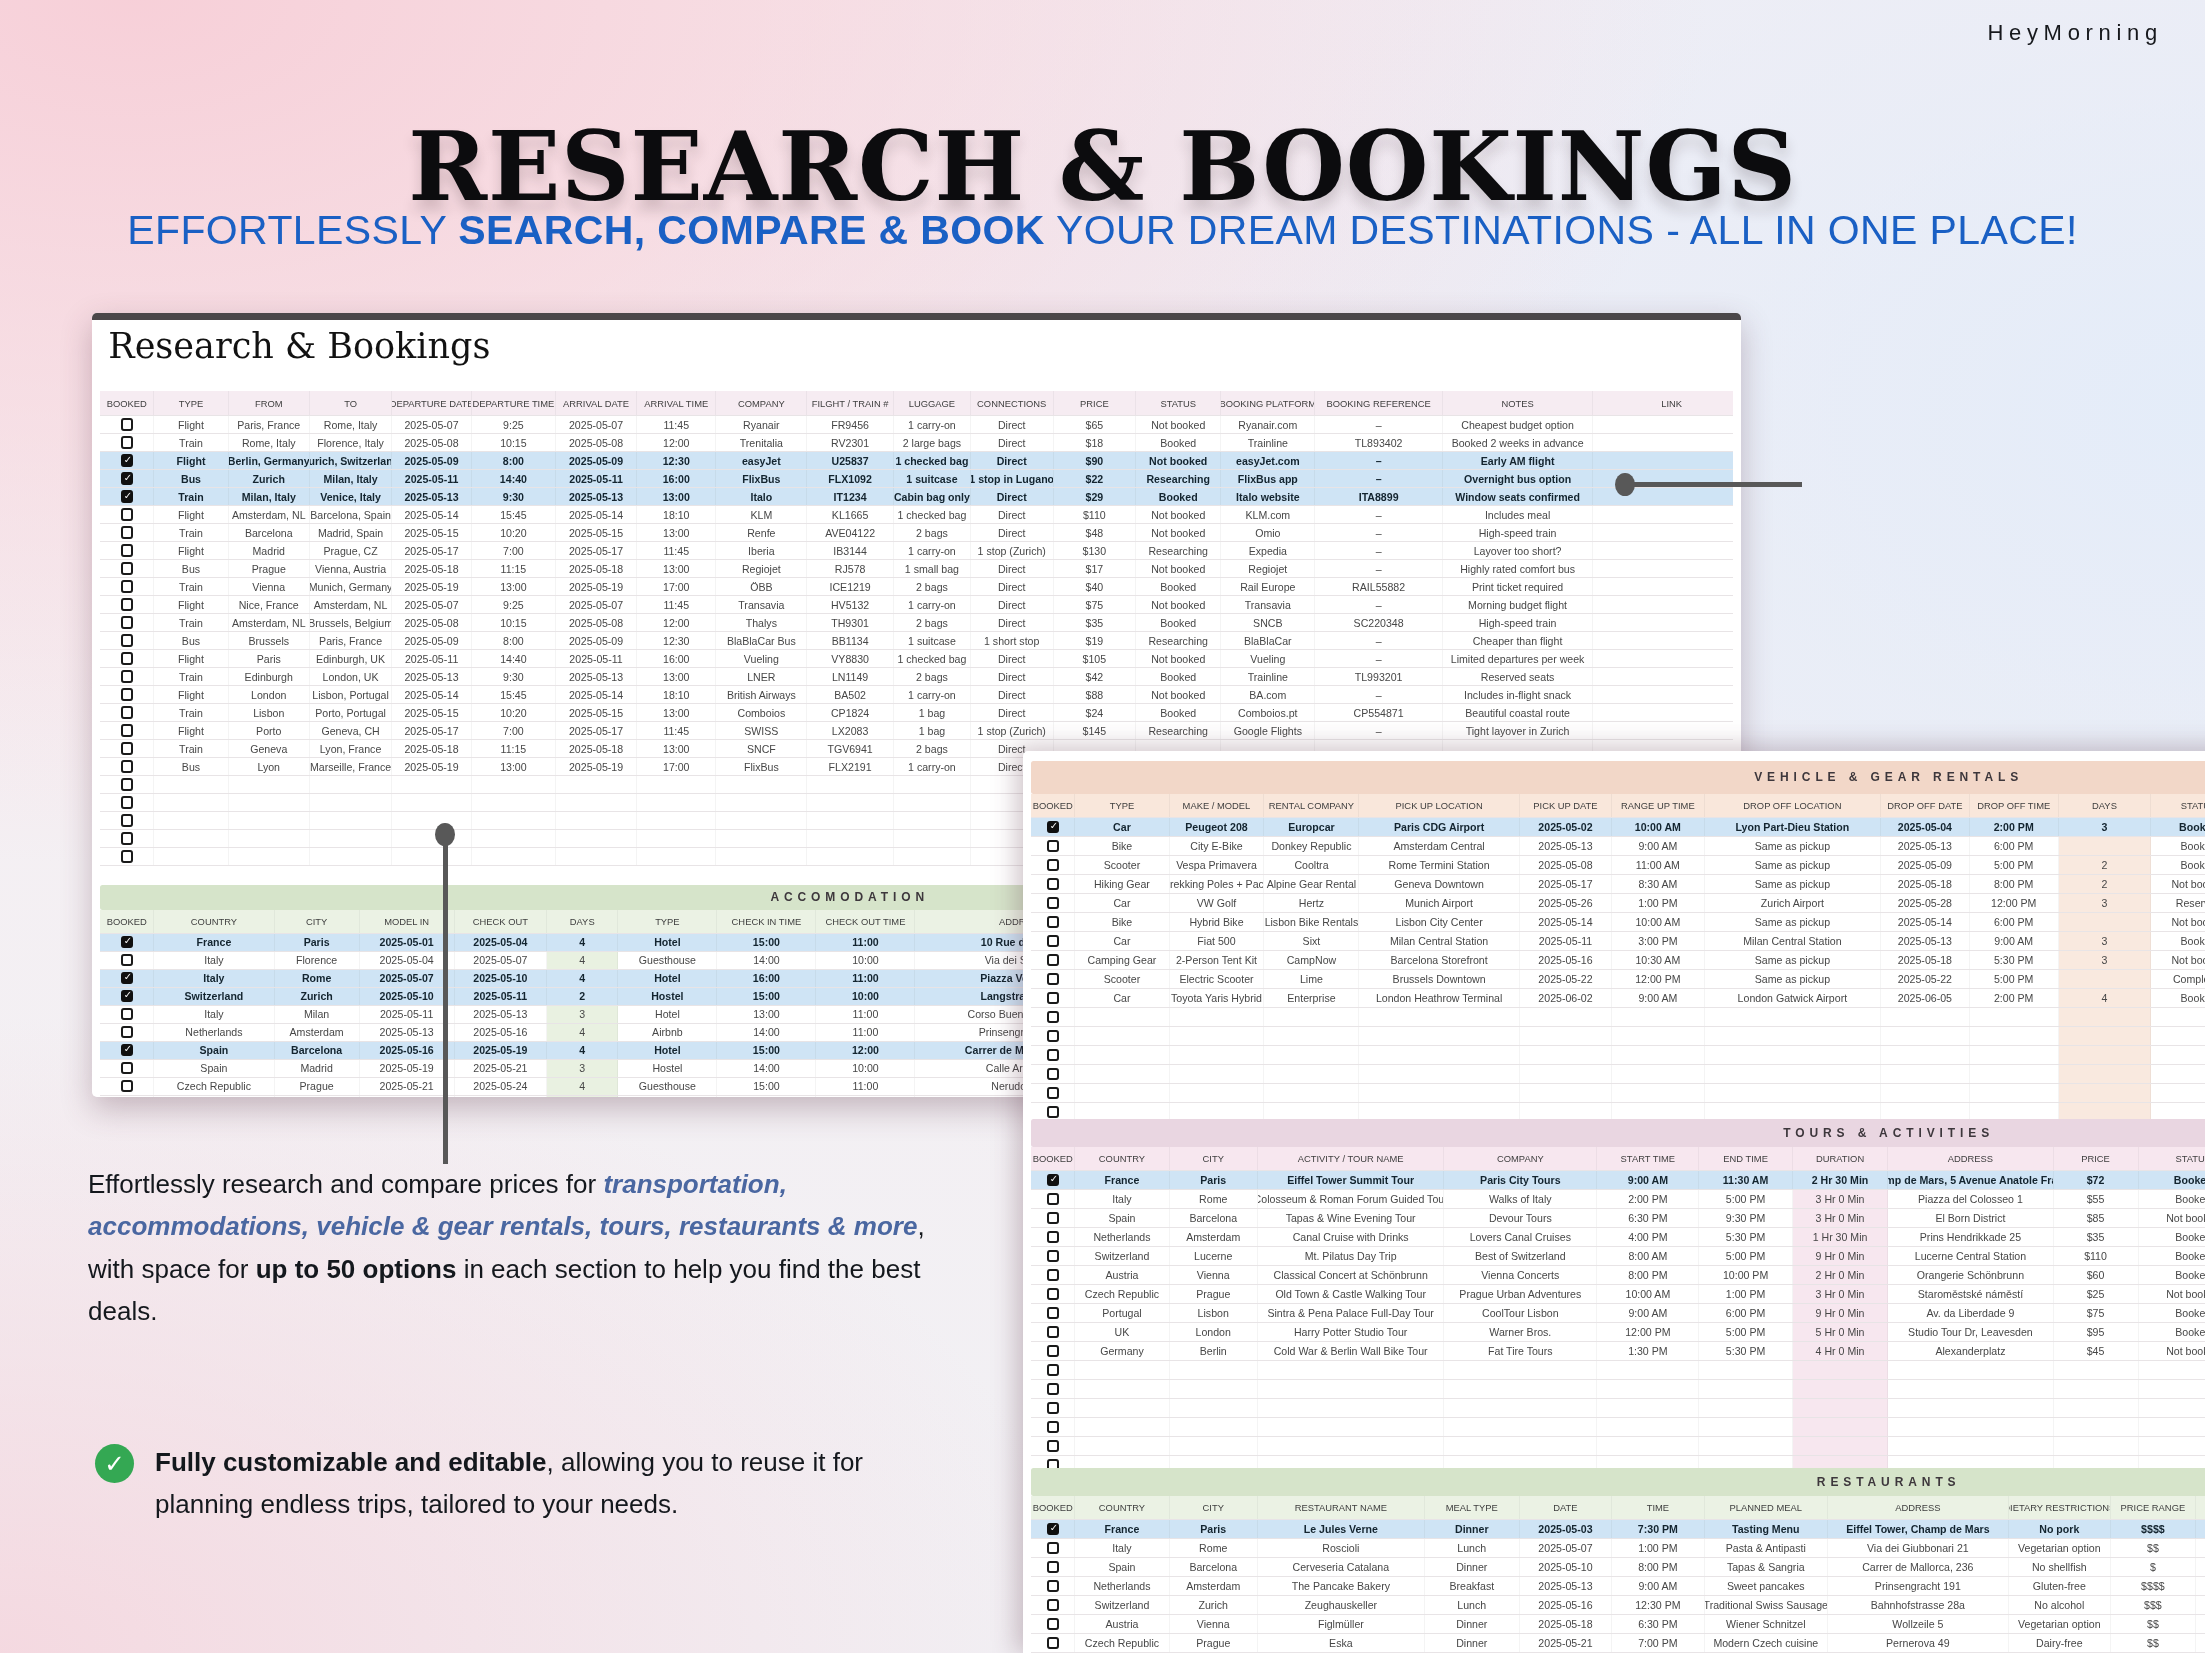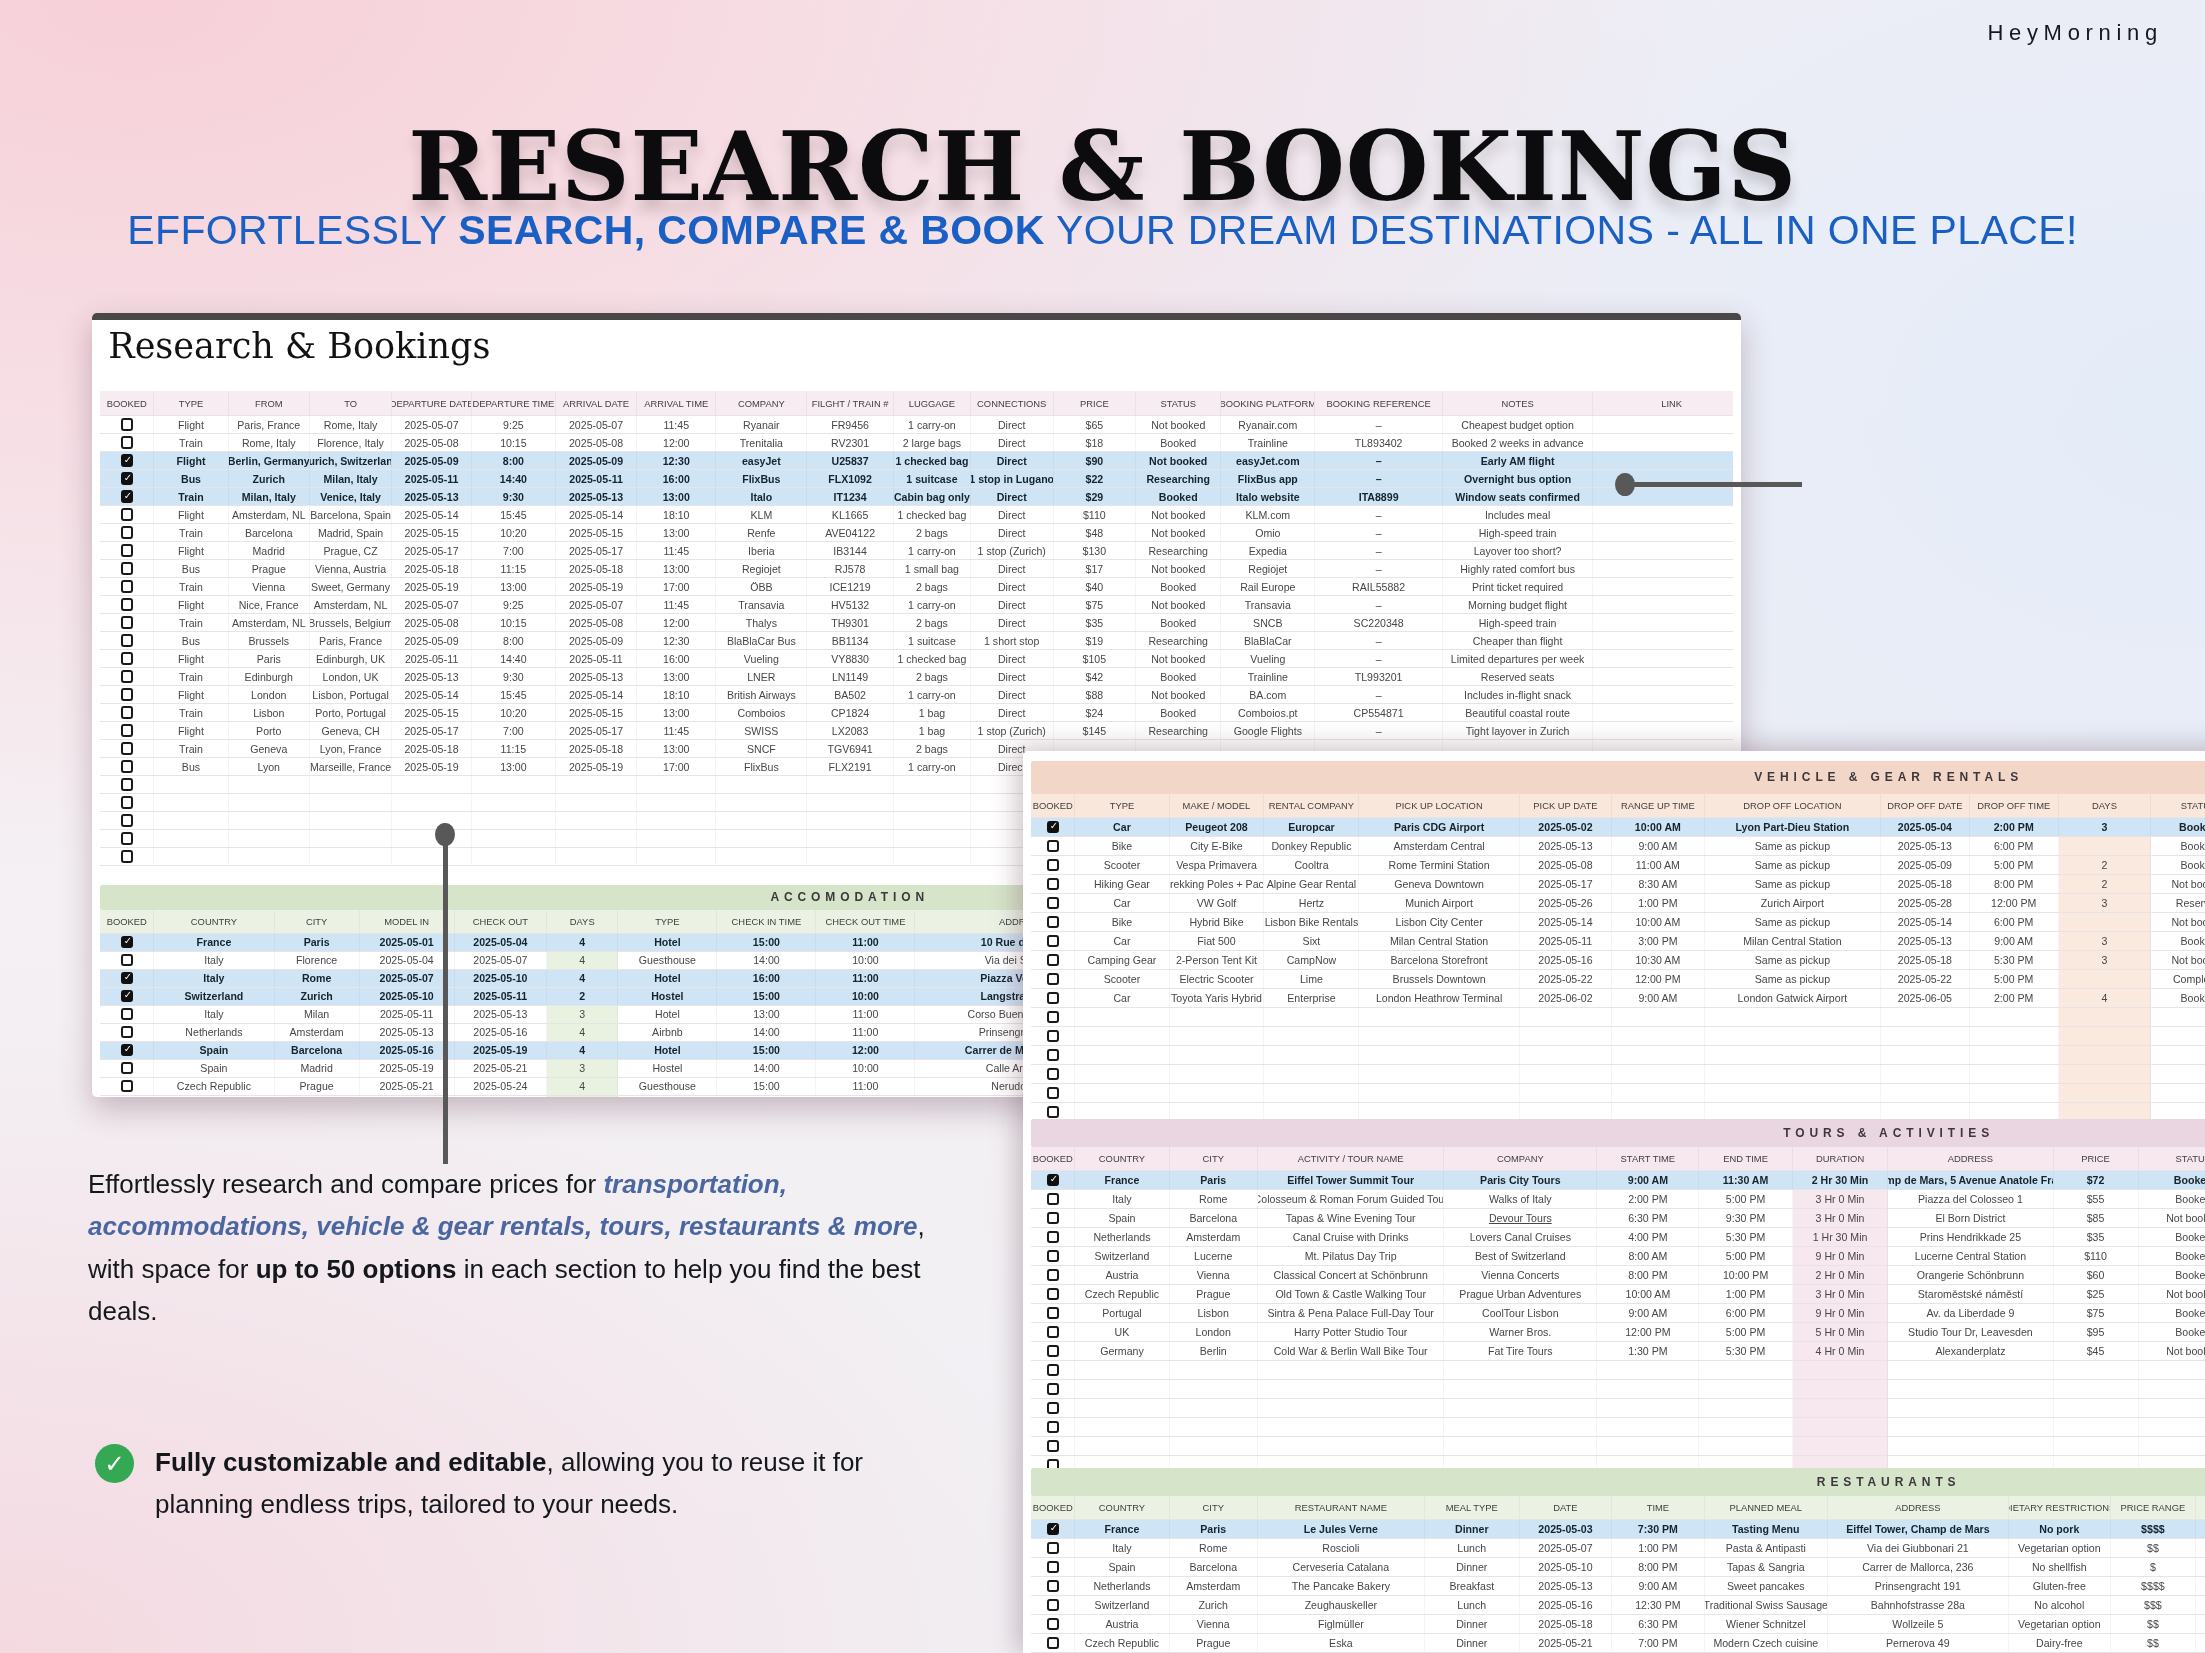--- a/index.html
+++ b/index.html
@@ -287,21 +287,21 @@
           <div class="cell" style="flex: 0 0 7.75%;">–</div>
           <div class="cell" style="flex: 0 0 9.15%;">Highly rated comfort bus</div>
           <div class="cell" style="flex: 0 0 9.6%;"></div>
         </div>
         <div class="trow" style="height: 17px;">
           <div class="cell" style="flex: 0 0 3.25%;">
             <div class="cb"></div>
           </div>
           <div class="cell" style="flex: 0 0 4.5%;">Train</div>
           <div class="cell" style="flex: 0 0 4.9%;">Vienna</div>
-          <div class="cell" style="flex: 0 0 5%;">Sweet, Germany</div>
+          <div class="cell" style="flex: 0 0 5%;">Munich, Germany</div>
           <div class="cell" style="flex: 0 0 4.8%;">2025-05-19</div>
           <div class="cell" style="flex: 0 0 5.1%;">13:00</div>
           <div class="cell" style="flex: 0 0 4.9%;">2025-05-19</div>
           <div class="cell" style="flex: 0 0 4.8%;">17:00</div>
           <div class="cell" style="flex: 0 0 5.5%;">ÖBB</div>
           <div class="cell" style="flex: 0 0 5.25%;">ICE1219</div>
           <div class="cell" style="flex: 0 0 4.65%;">2 bags</div>
           <div class="cell" style="flex: 0 0 5%;">Direct</div>
           <div class="cell" style="flex: 0 0 5%;">$40</div>
           <div class="cell" style="flex: 0 0 5.15%;">Booked</div>
@@ -1128,21 +1128,21 @@
           <div class="cell" style="flex: 0 0 4.9%;">$55</div>
           <div class="cell" style="flex: 0 0 6.38%;">Booked</div>
         </div>
         <div class="trow" style="height: 18px;">
           <div class="cell" style="flex: 0 0 2.52%;">
             <div class="cb"></div>
           </div>
           <div class="cell" style="flex: 0 0 5.43%;">Spain</div>
           <div class="cell" style="flex: 0 0 5.1%;">Barcelona</div>
           <div class="cell" style="flex: 0 0 10.81%;">Tapas &amp; Wine Evening Tour</div>
-          <div class="cell" style="flex: 0 0 8.86%; text-decoration: underline;">Devour Tours</div>
+          <div class="cell" style="flex: 0 0 8.86%;">Devour Tours</div>
           <div class="cell" style="flex: 0 0 5.9%;">6:30 PM</div>
           <div class="cell" style="flex: 0 0 5.38%;">9:30 PM</div>
           <div class="cell" style="flex: 0 0 5.52%; background: rgb(247, 231, 239);">3 Hr  0 Min</div>
           <div class="cell" style="flex: 0 0 9.57%;">El Born District</div>
           <div class="cell" style="flex: 0 0 4.9%;">$85</div>
           <div class="cell" style="flex: 0 0 6.38%;">Not booked</div>
         </div>
         <div class="trow" style="height: 18px;">
           <div class="cell" style="flex: 0 0 2.52%;">
             <div class="cb"></div>

